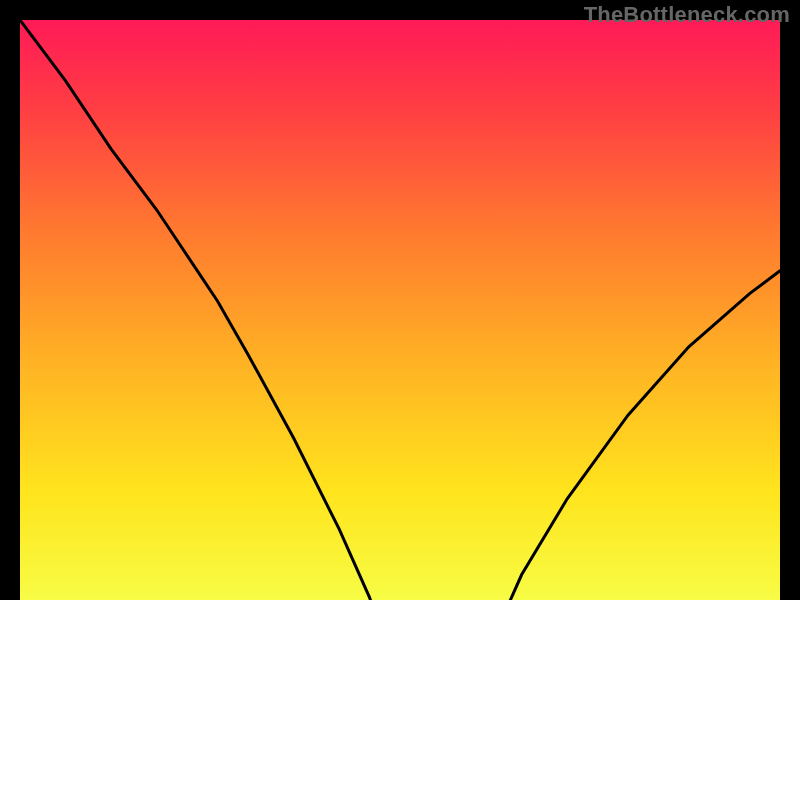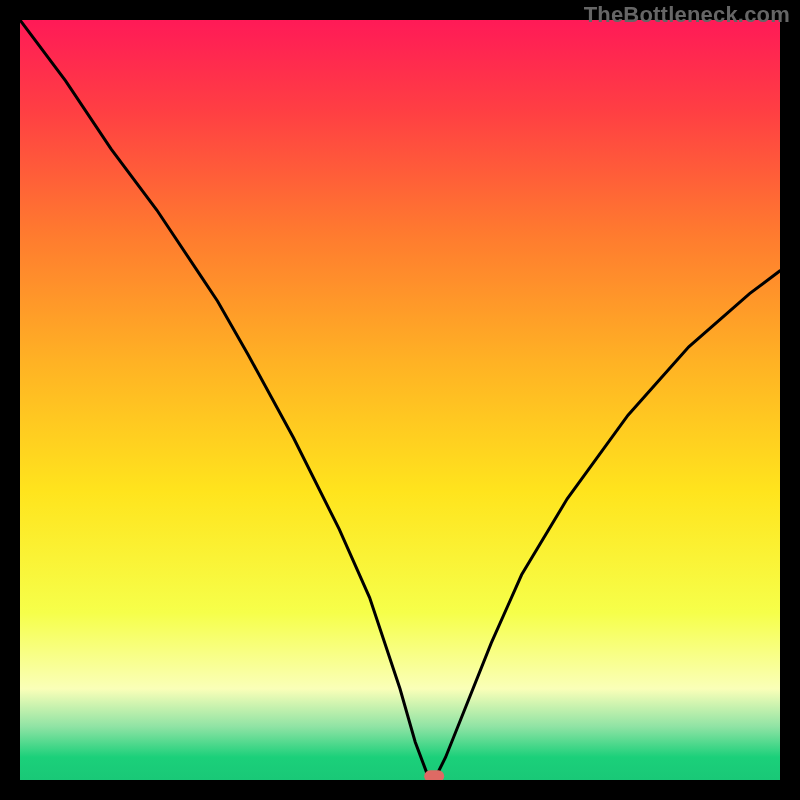--- a/index.html
+++ b/index.html
@@ -3,21 +3,21 @@
 <meta charset="utf-8">
 <style>
   body {
     margin: 0;
     padding: 0;
     background: #fff;
     font-family: Arial, Helvetica, sans-serif;
   }
   .outer {
     width: 800px;
-    height: 800px;
+    height: 600px;
     position: relative;
     background: #000;
   }
   .watermark {
     position: absolute;
     top: 2px;
     right: 10px;
     color: #666;
     font-size: 22px;
     font-weight: 600;

